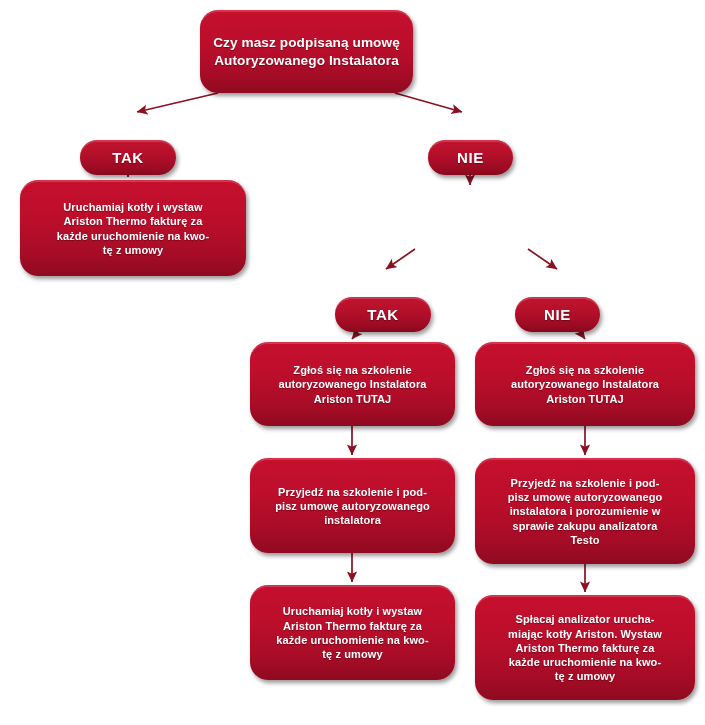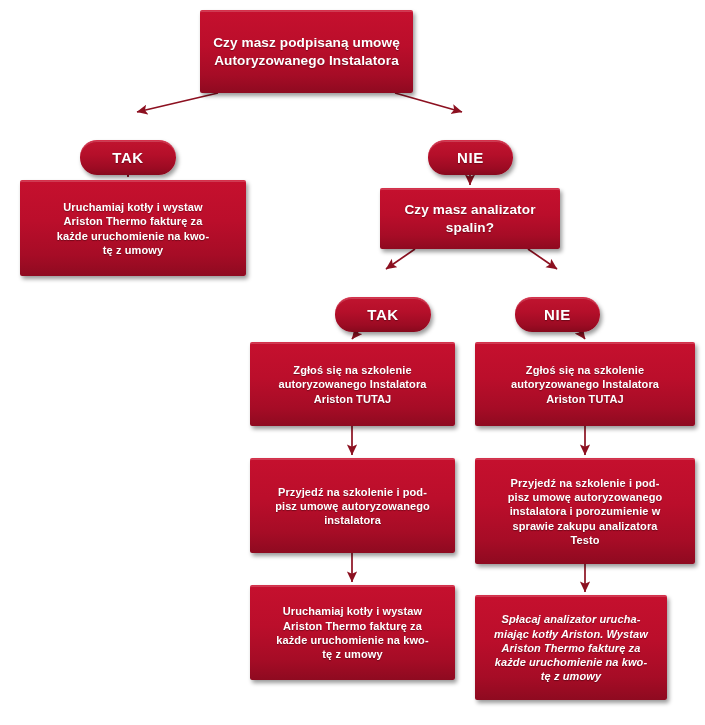--- a/index.html
+++ b/index.html
@@ -17,21 +17,21 @@
     z-index:2;
     box-sizing:border-box;
     display:flex;
     align-items:center;
     justify-content:center;
     text-align:center;
     color:#ffffff;
     font-weight:bold;
     letter-spacing:0.1px;
     background:linear-gradient(180deg,#c5102e 0%,#bb0e2b 42%,#a60c26 78%,#8e0a20 100%);
-    border-radius:2px;
+    border-radius:18px;
     border-top:1px solid #d4314b;
     box-shadow:2px 3px 4px rgba(0,0,0,0.40), inset 0 1px 0 rgba(255,255,255,0.18);
     text-shadow:0 1px 1px rgba(0,0,0,0.35);
     line-height:1.30;
   }
   .node .txt{display:block;padding:0 9px;white-space:pre-line;}
 
   .process{font-size:11px;}
   .decision{font-size:13.6px;}
 
@@ -51,21 +51,21 @@
   #n-q2        {left:380px; top:188px; width:180px; height:61px;}
   #n-tak2      {left:335px; top:272px; width:96px;  height:35px;}
   #n-nie2      {left:515px; top:272px; width:85px;  height:35px;}
 
   #n-l1 {left:250px; top:342px; width:205px; height:84px;}
   #n-l2 {left:250px; top:458px; width:205px; height:95px;}
   #n-l3 {left:250px; top:585px; width:205px; height:95px;}
 
   #n-r1 {left:475px; top:342px; width:220px; height:84px;}
   #n-r2 {left:475px; top:458px; width:220px; height:106px;}
-  #n-r3 {left:475px; top:595px; width:192px; height:105px;font-style:italic;}
+  #n-r3 {left:475px; top:595px; width:220px; height:105px;}
 </style>
 </head>
 <body>
 
 <div id="canvas">
 
   <svg class="connectors" viewBox="0 0 705 725" xmlns="http://www.w3.org/2000/svg">
     <defs>
       <marker id="ah" markerWidth="9" markerHeight="9" refX="6.2" refY="3" orient="auto" markerUnits="strokeWidth">
         <path d="M0,0 L6.4,3 L0,6 L1.4,3 z" fill="#8c1020"></path>
@@ -112,24 +112,20 @@
     <span class="txt">NIE</span>
   </div>
 
   <div class="node process" id="n-left-final">
     <span class="txt">Uruchamiaj kotły i wystaw
 Ariston Thermo fakturę za
 każde uruchomienie na kwo-
 tę z umowy</span>
   </div>
 
-  <div class="node decision" id="n-q2">
-    <span class="txt">Czy masz analizator
-spalin?</span>
-  </div>
 
   <div class="node pill" id="n-tak2">
     <span class="txt">TAK</span>
   </div>
 
   <div class="node pill" id="n-nie2">
     <span class="txt">NIE</span>
   </div>
 
   <div class="node process" id="n-l1">

